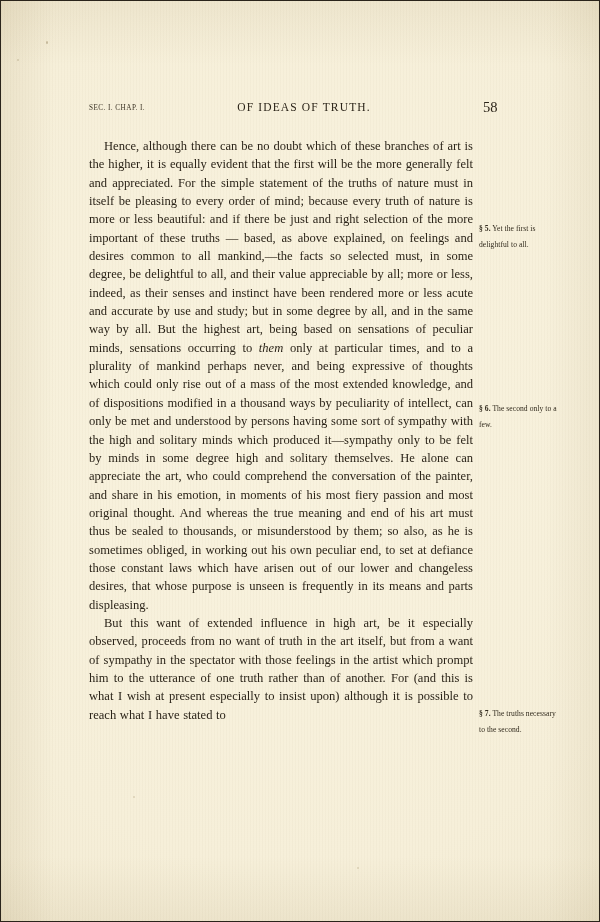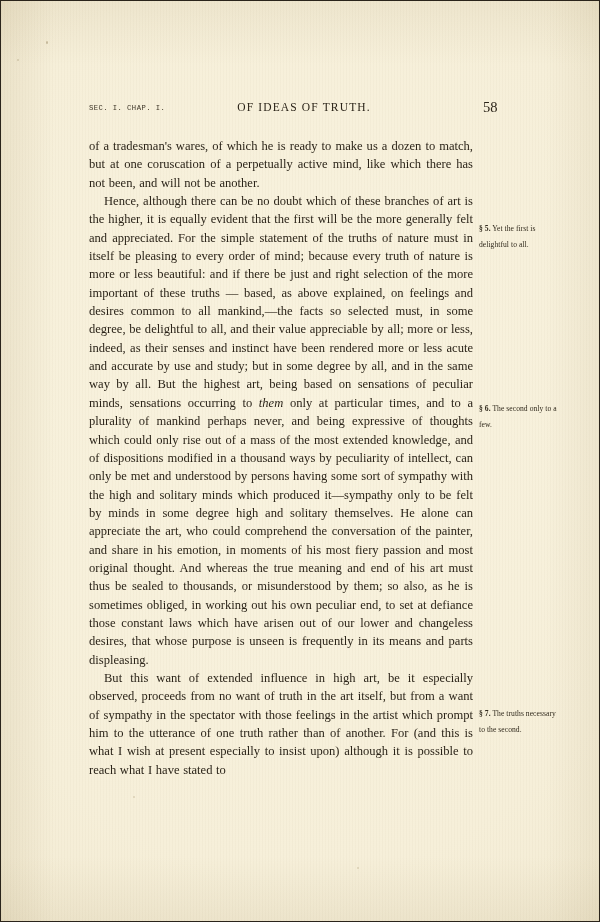--- a/index.html
+++ b/index.html
@@ -74,21 +74,20 @@
   }
   .rh-left {
     position: absolute;
     left: 0;
     top: 3px;
     font-size: 7.2px;
     letter-spacing: 0.45px;
     font-variant: small-caps;
     text-transform: uppercase;
     color: #3a3224;
-    font-family: Liberation Mono, monospace;
   }
   .rh-center {
     position: absolute;
     left: 0;
     right: 0;
     top: 0;
     text-align: center;
     font-size: 11.5px;
     letter-spacing: 1.15px;
     color: #2a2318;
@@ -161,21 +160,20 @@
   <div class="page-inner">
 
     <div class="running-head">
       <div class="rh-left">SEC. I. CHAP. I.</div>
       <div class="rh-center">OF IDEAS OF TRUTH.</div>
       <div class="rh-page">58</div>
     </div>
 
     <div class="body-col">
 
-      <p class="para">of a tradesman's wares, of which he is ready to make us a dozen to match, but at one coruscation of a perpetually active mind, like which there has not been, and will not be another.</p>
 
       <p class="para indent"><span>Hence, although there can be no doubt which of these branches of art is the higher, it is equally evident that the first will be the more generally felt and appreciated. For the simple statement of the truths of nature must in itself be pleasing to every order of mind; because every truth of nature is more or less beautiful: and if there be just and right selection of the more important of these truths — based, as above explained, on feelings and desires common to all mankind,—the facts so selected must, in some degree, be delightful to all, and their value appreciable by all; more or less, indeed, as their senses and instinct have been rendered more or less acute and accurate by use and study; but in some degree by all, and in the same way by all. But the highest art, being based on sensations of peculiar minds, sensations occurring to </span><em>them</em><span> only at particular times, and to a plurality of mankind perhaps never, and being expressive of thoughts which could only rise out of a mass of the most extended knowledge, and of dispositions modified in a thousand ways by peculiarity of intellect, can only be met and understood by persons having some sort of sympathy with the high and solitary minds which produced it—sympathy only to be felt by minds in some degree high and solitary themselves. He alone can appreciate the art, who could comprehend the conversation of the painter, and share in his emotion, in moments of his most fiery passion and most original thought. And whereas the true meaning and end of his art must thus be sealed to thousands, or misunderstood by them; so also, as he is sometimes obliged, in working out his own peculiar end, to set at defiance those constant laws which have arisen out of our lower and changeless desires, that whose purpose is unseen is frequently in its means and parts displeasing.</span></p>
 
       <p class="para indent">But this want of extended influence in high art, be it especially observed, proceeds from no want of truth in the art itself, but from a want of sympathy in the spectator with those feelings in the artist which prompt him to the utterance of one truth rather than of another. For (and this is what I wish at present especially to insist upon) although it is possible to reach what I have stated to</p>
 
     </div>
 
     <div class="margin-notes">
 
       <div class="side-note" style="top:84px;"><span>§ 5.</span><span class="sn-body"> Yet the first is delightful to all.</span></div>

